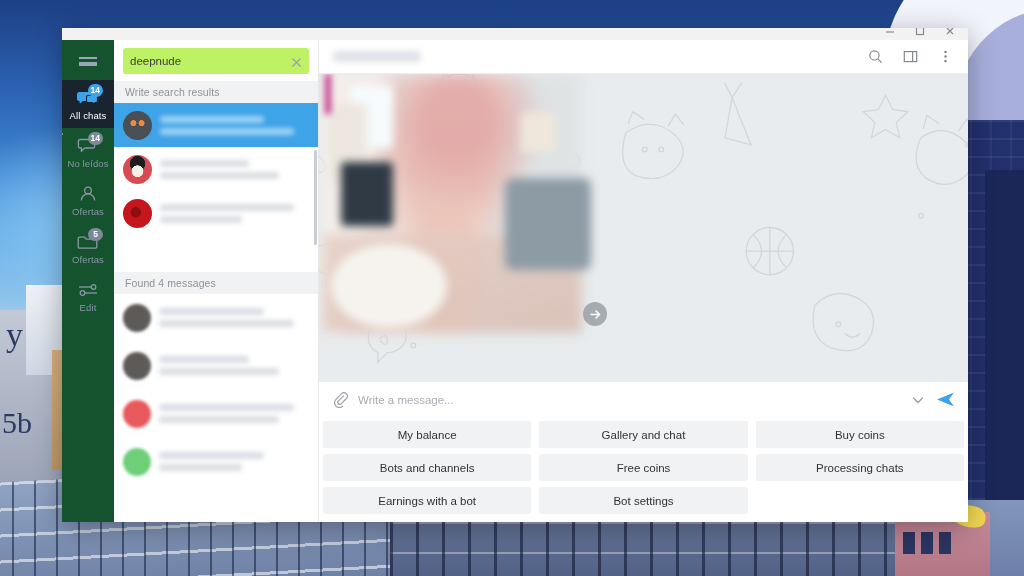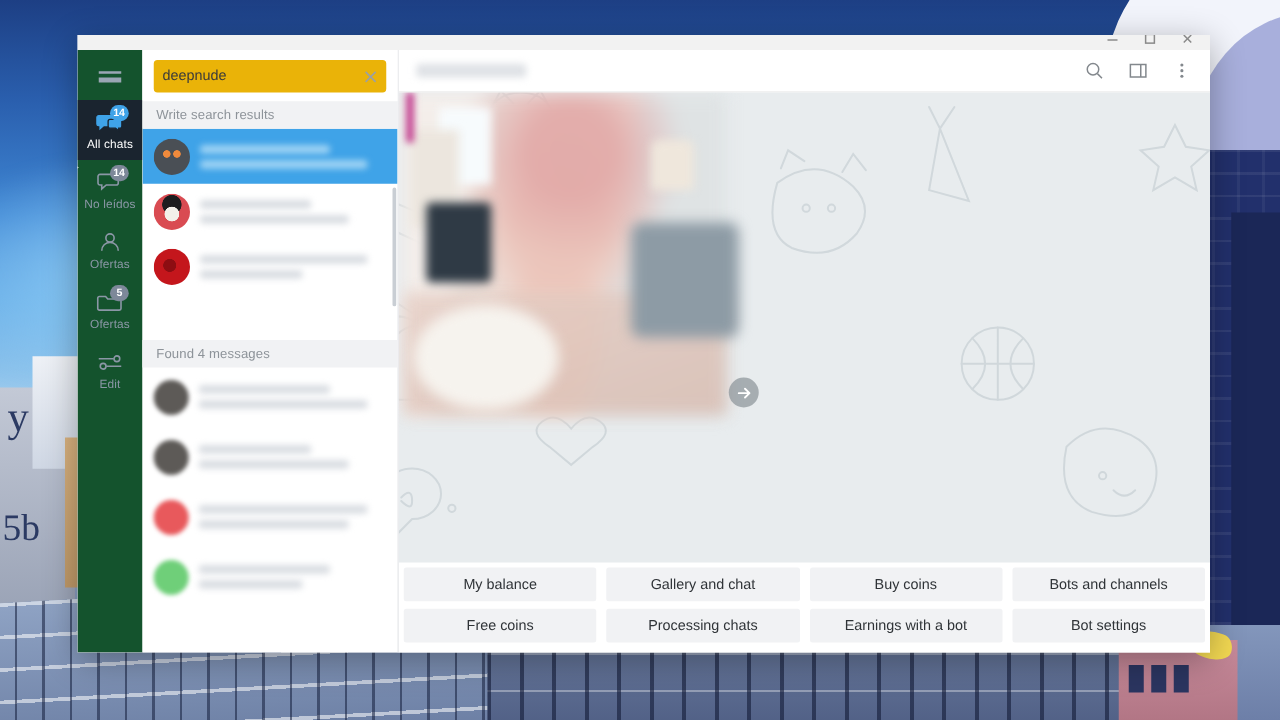--- a/index.html
+++ b/index.html
@@ -164,21 +164,21 @@
   }
 
   
   .listcol {
     width:205px; flex:0 0 205px; background:#ffffff;
     display:flex; flex-direction:column; min-height:0; position:relative;
     border-right:1px solid #e6e8ea;
   }
   .searchbar { padding:8px 9px 7px 9px; background:#fff; }
   .searchbox {
-    height:26px; background:#eab308; border-radius:3px;
+    height:26px; background:#bef264; border-radius:3px;
     display:flex; align-items:center; padding:0 7px; gap:6px;
   }
   .searchbox input {
     flex:1; border:0; outline:0; background:transparent;
     font-size:11.5px; color:#3b3b3b; font-family:"Liberation Sans",sans-serif;
   }
   .clear-x { width:13px; height:13px; color:#9aa0a6; flex:0 0 auto; }
 
   .section-head {
     background:#f1f2f4; color:#8d9399;
@@ -299,21 +299,21 @@
   .comp-input {
     flex:1 1 auto; border:0; outline:0; background:transparent;
     font-size:11.5px; color:#3b3b3b; font-family:"Liberation Sans",sans-serif;
   }
   .comp-input::placeholder { color:#a8adb2; }
   .send-ico { color:#3fa3e8; display:flex; align-items:center; }
 
   .keyboard {
     flex:0 0 auto; background:#ffffff;
     padding:4px 4px 8px 4px;
-    display:grid; grid-template-columns:1fr 1fr 1fr 1fr; gap:6px 8px;
+    display:grid; grid-template-columns:1fr 1fr 1fr; gap:6px 8px;
   }
   .kb-btn {
     height:27px; background:#f1f2f4; border-radius:2px;
     display:flex; align-items:center; justify-content:center;
     font-size:11.5px; color:#2f3337;
   }
 </style>
 </head>
 <body>
 
@@ -608,20 +608,38 @@
             <div class="ph-magenta"></div>
           </div>
 
           <div class="fwd-btn">
             <svg width="13" height="13" viewBox="0 0 13 13">
               <path d="M2 6.5h8M7 3l3.6 3.5L7 10" fill="none" stroke="#ffffff" stroke-width="1.5" stroke-linecap="round" stroke-linejoin="round"></path>
             </svg>
           </div>
         </div>
 
+        <div class="composer">
+          <span class="comp-ico">
+            <svg width="16" height="16" viewBox="0 0 16 16">
+                <path d="M11.5 5.2L6.2 10.5a2 2 0 0 0 2.8 2.8l5.4-5.4a3.4 3.4 0 0 0-4.8-4.8L4 8.7a4.8 4.8 0 0 0 6.8 6.8" fill="none" stroke="currentColor" stroke-width="1.2" stroke-linecap="round" transform="translate(0,-1.4)"></path>
+              </svg>
+          </span>
+          <input class="comp-input" type="text" placeholder="Write a message..." style="">
+          <span class="comp-ico">
+            <svg width="16" height="16" viewBox="0 0 16 16">
+                <path d="M3.5 6l4.5 4.5L12.5 6" fill="none" stroke="currentColor" stroke-width="1.4" stroke-linecap="round"></path>
+              </svg>
+          </span>
+          <span class="send-ico">
+            <svg width="19" height="17" viewBox="0 0 19 17">
+                <path d="M1 8.5L18 1.5l-5 7 5 7z" fill="currentColor"></path>
+              </svg>
+          </span>
+        </div>
 
         <div class="keyboard">
           <div class="kb-btn">My balance</div>
           <div class="kb-btn">Gallery and chat</div>
           <div class="kb-btn">Buy coins</div>
           <div class="kb-btn">Bots and channels</div>
           <div class="kb-btn">Free coins</div>
           <div class="kb-btn">Processing chats</div>
           <div class="kb-btn">Earnings with a bot</div>
           <div class="kb-btn">Bot settings</div>

